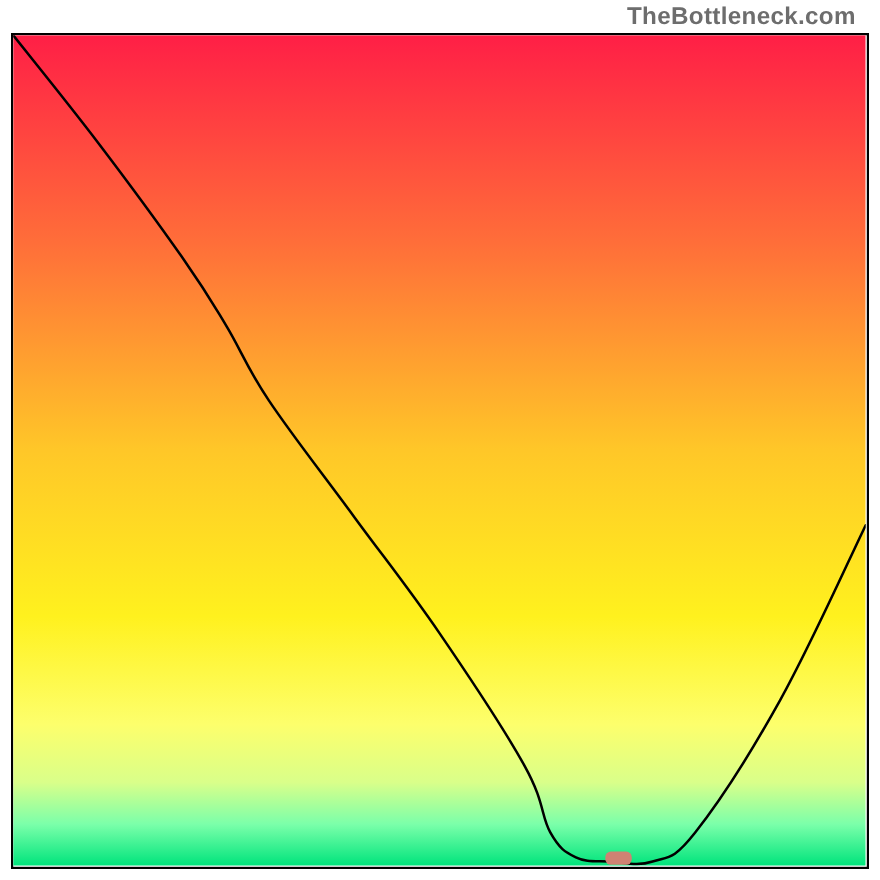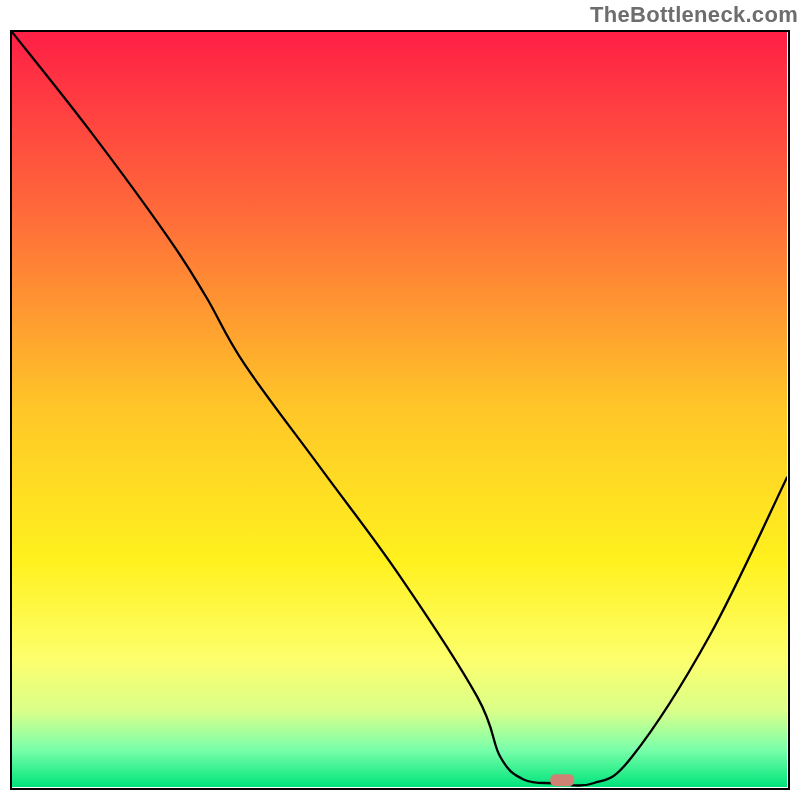--- a/index.html
+++ b/index.html
@@ -12,21 +12,21 @@
     overflow: hidden;
   }
   .root {
     position: relative;
     width: 800px;
     height: 800px;
   }
   .watermark {
     position: absolute;
     top: 2px;
-    right: 2px;
+    right: 22px;
     font-size: 22px;
     font-weight: 600;
     color: #6d6d6d;
     letter-spacing: 0.3px;
     user-select: none;
   }
   .plot {
     position: absolute;
     left: 10px;
     top: 30px;

